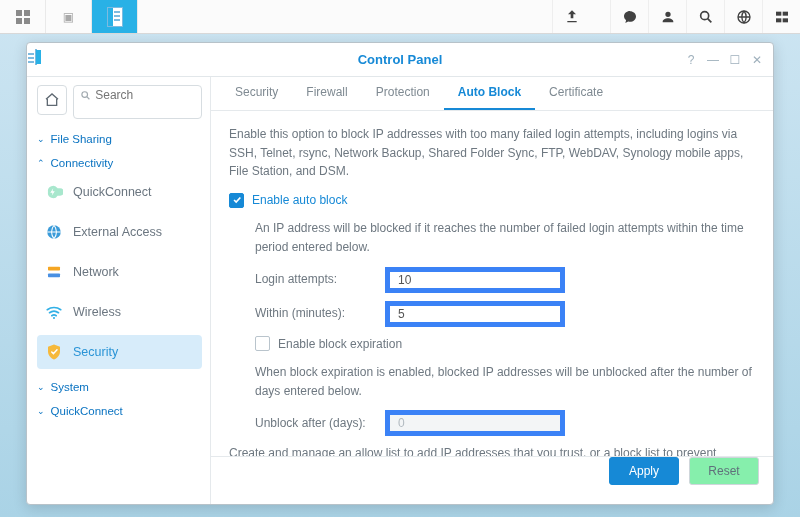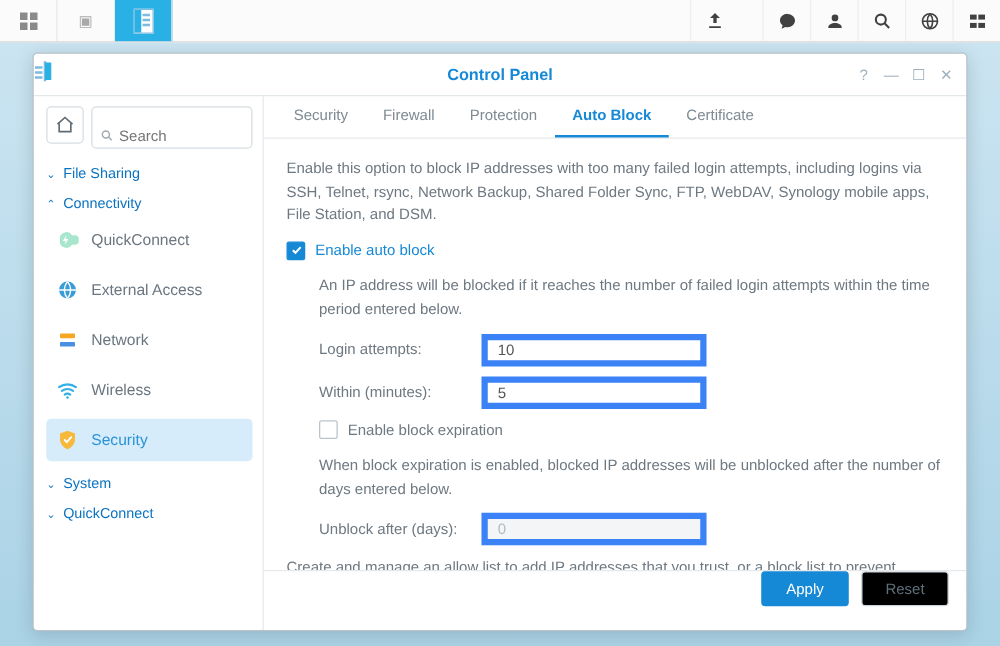--- a/index.html
+++ b/index.html
@@ -27,21 +27,21 @@
 .titlebar{height:34px;display:flex;align-items:center;justify-content:center;border-bottom:1px solid #e2e7ea;position:relative;}
 .titlebar .win-icon{position:absolute;left:8px;top:7px;}
 .titlebar .title{font-weight:600;color:#1689d6;font-size:13px;}
 .titlebar .win-ctrls{position:absolute;right:6px;top:7px;display:flex;gap:2px;}
 .titlebar .win-ctrls .wc{width:20px;height:20px;display:flex;align-items:center;justify-content:center;color:#9fb0bc;border:1px solid transparent;font-size:12px;}
 
 .body{flex:1;display:flex;min-height:0;}
 .sidebar{width:184px;border-right:1px solid #e5e9ec;padding:8px 8px 8px 10px;display:flex;flex-direction:column;gap:0;overflow:auto;}
 .search-row{display:flex;gap:6px;margin-bottom:2px;}
 .home-btn{width:30px;height:30px;border:1px solid #d7dde1;border-radius:4px;display:flex;align-items:center;justify-content:center;color:#606a73;}
-.search-box{flex:1;height:30px;border:1px solid #d7dde1;border-radius:4px;display:flex;align-items:flex-start;padding:16px 6px;color:#a1a9af;gap:4px;}
+.search-box{flex:1;height:30px;border:1px solid #d7dde1;border-radius:4px;display:flex;align-items:flex-end;padding:16px 6px;color:#a1a9af;gap:4px;}
 .search-box input{border:none;outline:none;width:100%;font-size:12px;color:#555;}
 .section-hdr{margin-top:12px;display:flex;align-items:center;gap:6px;color:#0a73c1;font-size:11.5px;font-weight:400;cursor:pointer;}
 .section-hdr .chev{font-size:9px;}
 .side-item{margin-top:6px;height:34px;display:flex;align-items:center;gap:10px;padding:0 8px;border-radius:4px;color:#6b7680;font-size:12.5px;}
 .side-item .icn{width:18px;height:18px;display:flex;align-items:center;justify-content:center;}
 .side-item.selected{background:#d7ecfa;color:#2a94d6;}
 
 .icn svg{width:18px;height:18px;}
 
 .main{flex:1;display:flex;flex-direction:column;min-width:0;}
@@ -50,21 +50,21 @@
 .tab.active{color:#1689d6;border-bottom-color:#1689d6;font-weight:600;justify-content:center;}
 .content{flex:1;padding:14px 18px 0 18px;overflow:auto;color:#6e7881;font-size:12px;line-height:1.55;}
 .content p{margin-bottom:10px;}
 .chk-row{display:flex;align-items:center;gap:8px;margin:4px 0 10px 0;}
 .sub{padding-left:26px;}
 .sub p{margin-bottom:10px;}
 .field-row{display:flex;align-items:center;margin-bottom:8px;}
 .field-row label{width:130px;color:#6e7881;}
 .field-row input{width:180px;height:26px;border:5px solid #3b82f6;padding:0 8px;font-size:12px;color:#555;}
 .field-row input[disabled]{background:#f3f5f6;color:#b2bac0;}
-.btn{display:inline-flex;align-items:center;height:28px;padding:0 14px;border:1px solid #cfd6db;background:#000000;border-radius:3px;color:#60707b;font-size:12px;cursor:pointer;}
+.btn{display:inline-flex;align-items:center;height:28px;padding:0 14px;border:1px solid #cfd6db;background:#86efac;border-radius:3px;color:#60707b;font-size:12px;cursor:pointer;}
 .footer{height:48px;border-top:1px solid #e5e9ec;display:flex;align-items:flex-start;justify-content:flex-end;gap:10px;padding:0 14px;}
 .btn.primary{background:#1689d6;border-color:#1689d6;color:#fff;min-width:70px;justify-content:center;}
 .btn.secondary{min-width:70px;justify-content:center;}
 
 .chk{width:15px;height:15px;border:1px solid #b9c4cc;border-radius:2px;display:inline-flex;align-items:center;justify-content:center;flex:0 0 15px;}
 .chk.checked{background:#1689d6;border-color:#1689d6;color:#fff;}
 .chk svg{width:10px;height:10px;}
 .chk-label.primary{color:#1689d6;}
 </style>
 </head>

